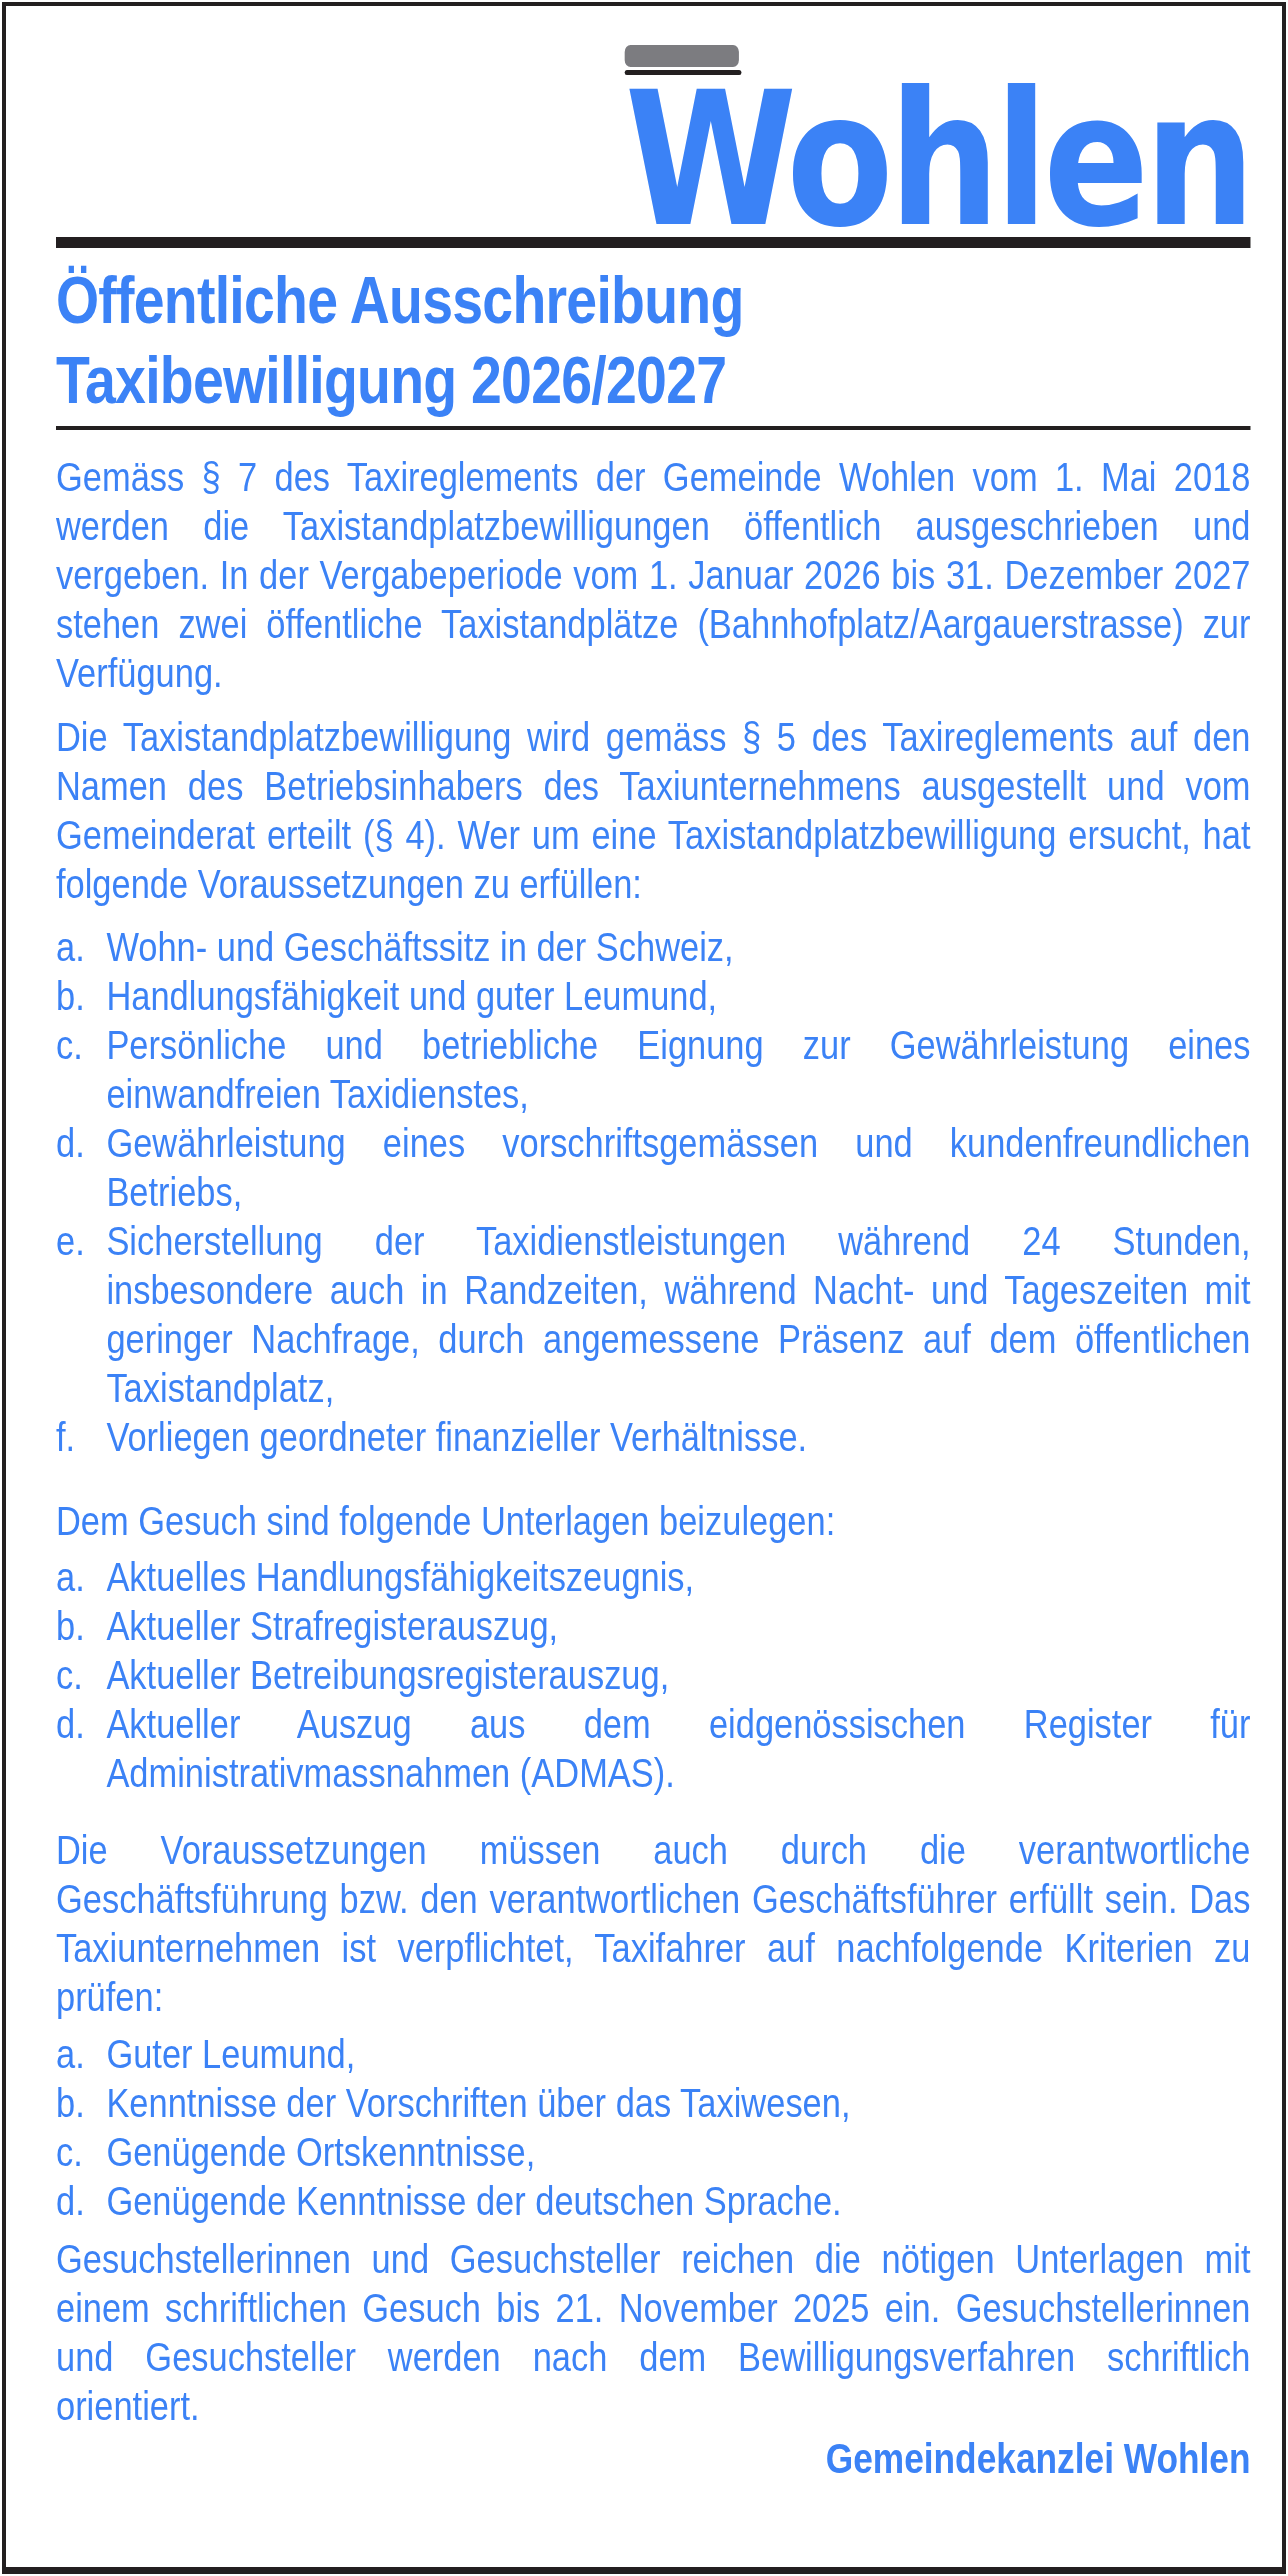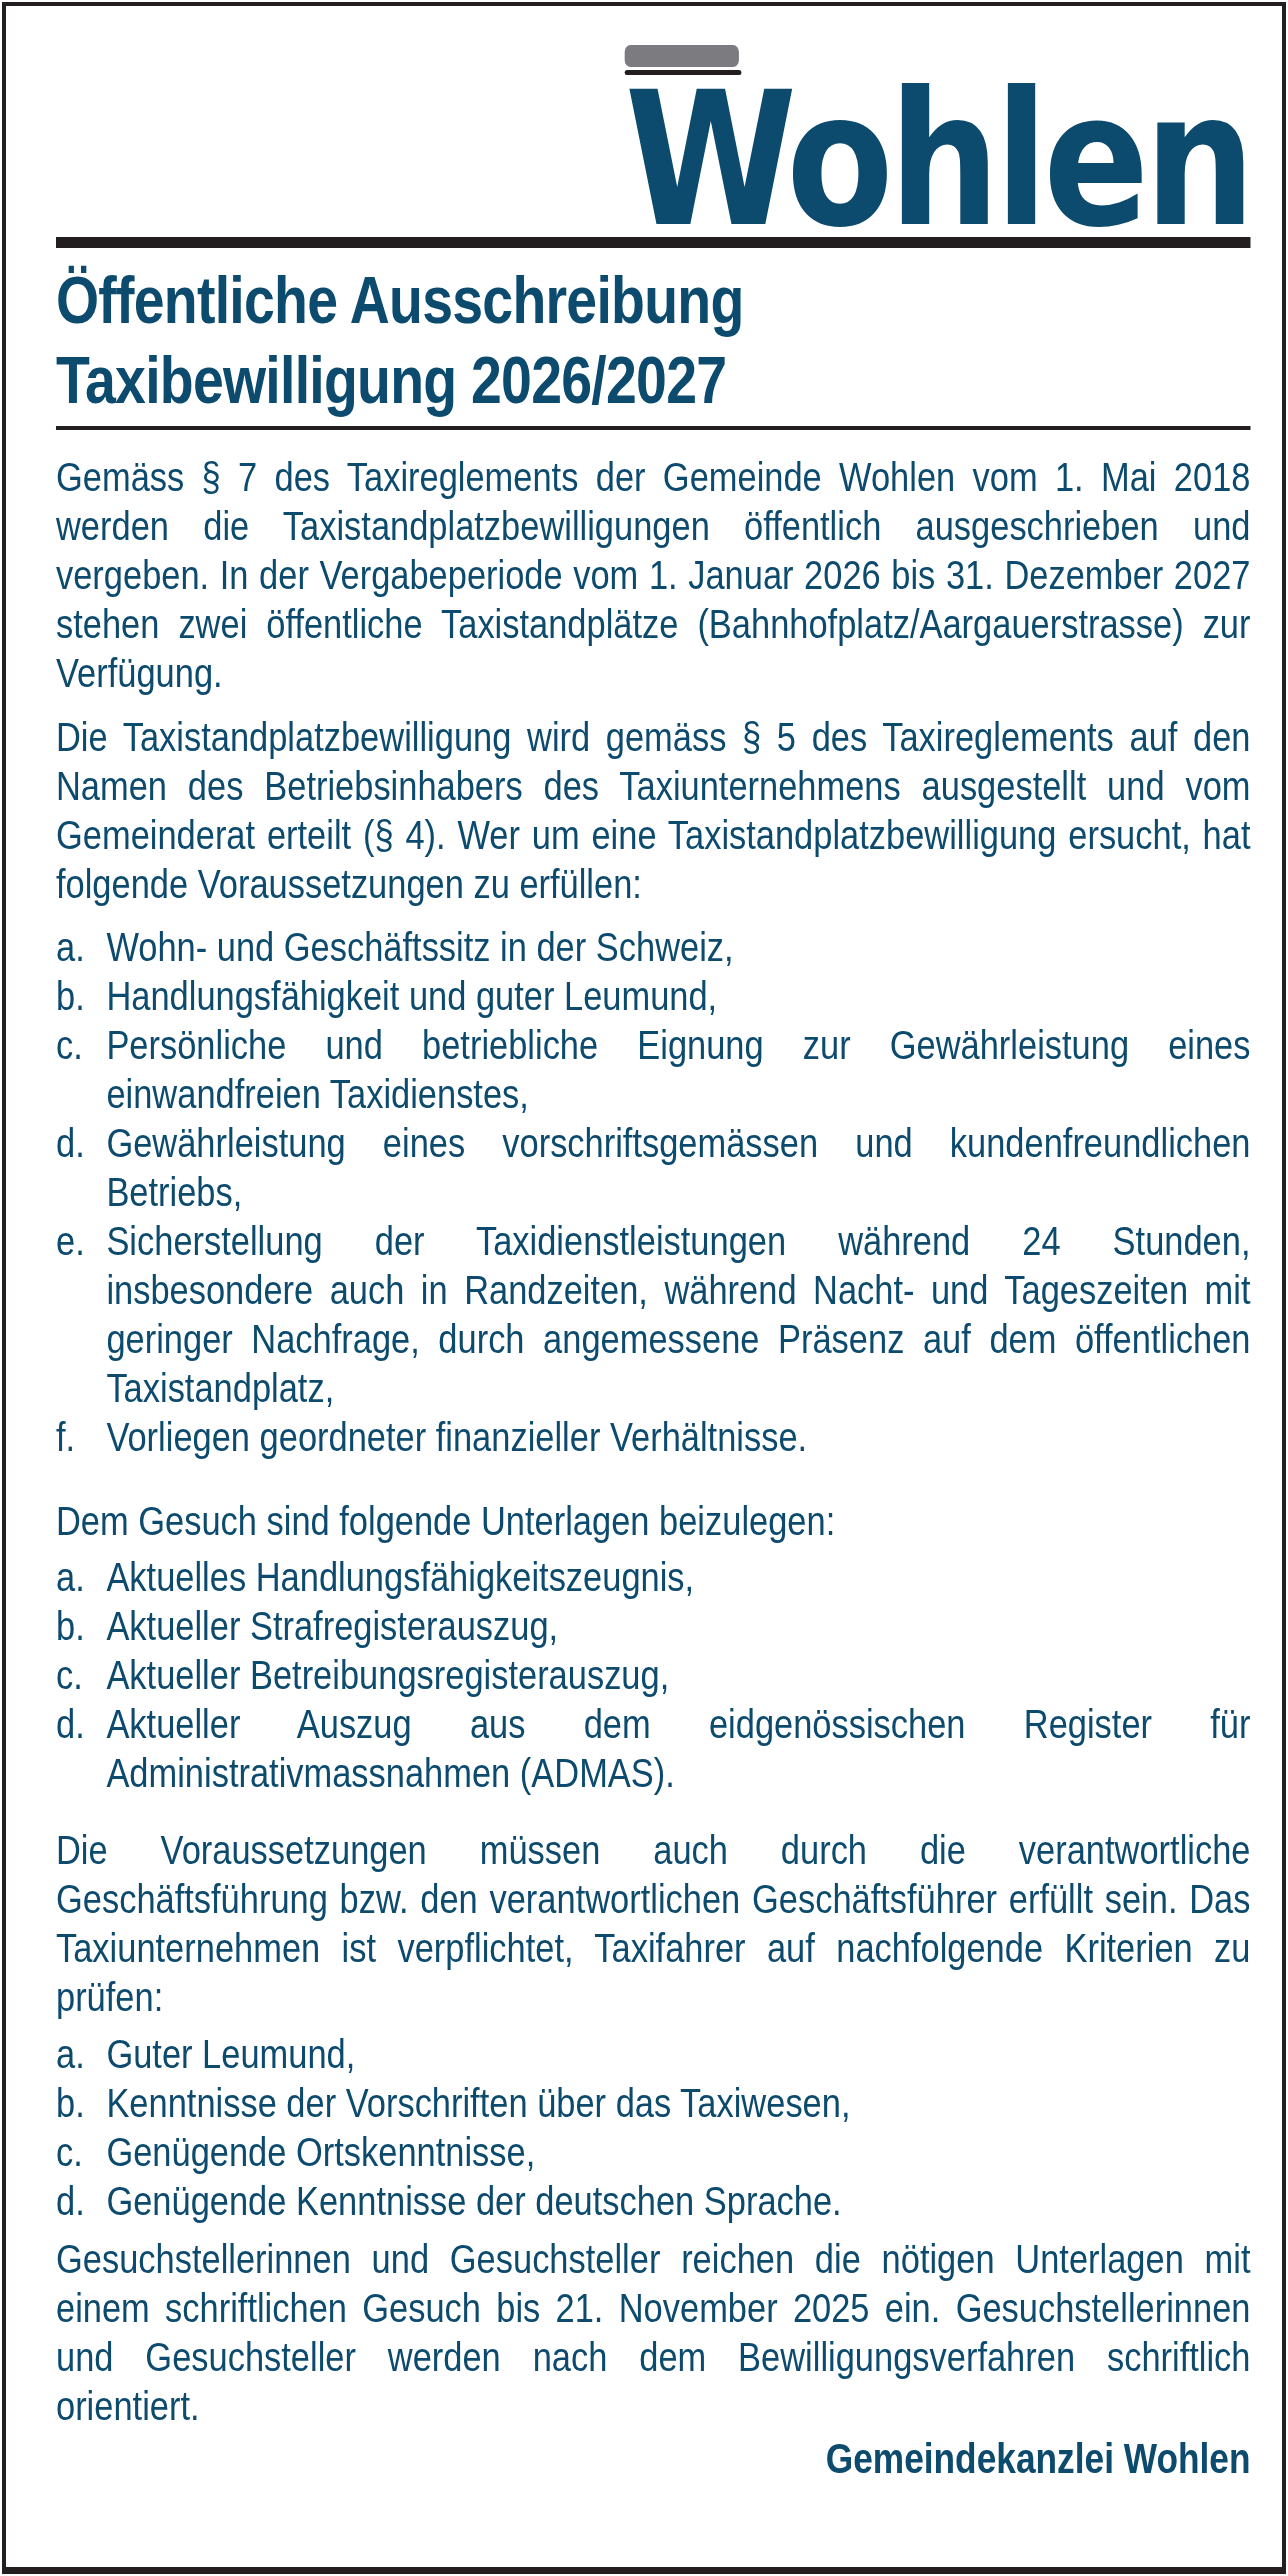--- a/index.html
+++ b/index.html
@@ -2,21 +2,21 @@
 <html lang="de" style="font-size:14px"><head>
 <meta charset="utf-8">
 <style>
   html, body { margin: 0; padding: 0; background: #ffffff; }
   .page {
     position: relative;
     width: 1288px;
     height: 2576px;
     background: #ffffff;
     font-family: "Liberation Sans", sans-serif;
-    color: #0c4a6e;
+    color: #3b82f6;
   }
   .frame {
     position: absolute;
     inset: 1.7px;
     box-sizing: border-box;
     border: 4.3px solid #231f20;
     border-bottom-width: 7.8px;
     padding: 0 42px 0 50px;
     overflow: hidden;
   }

